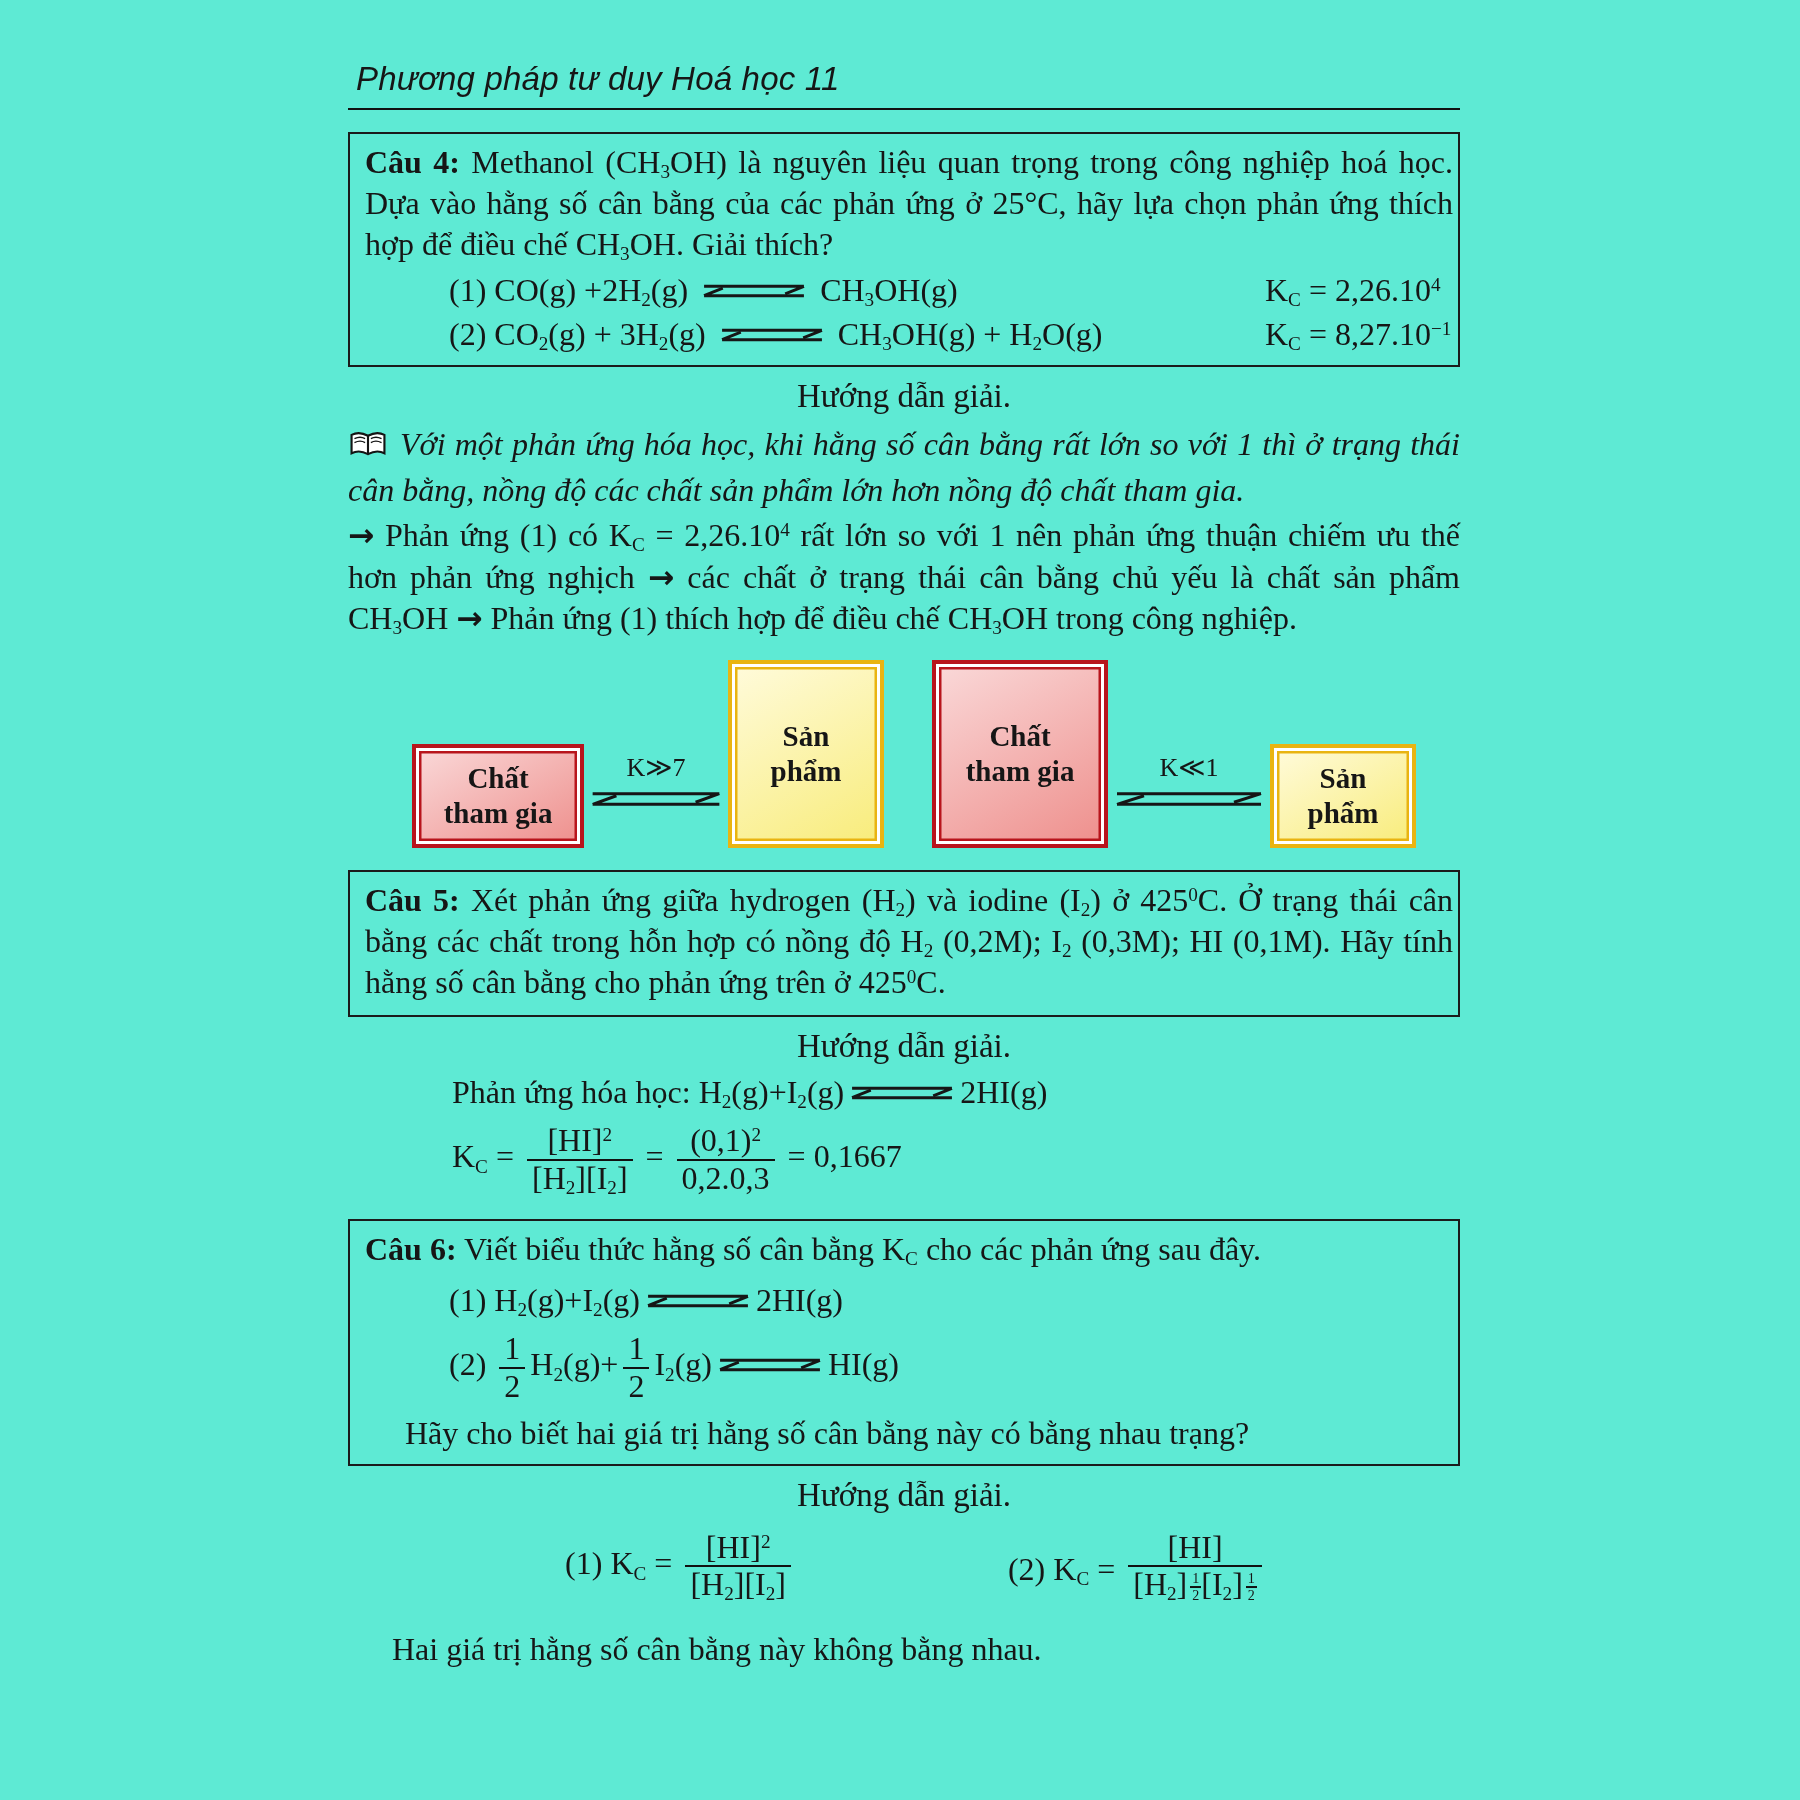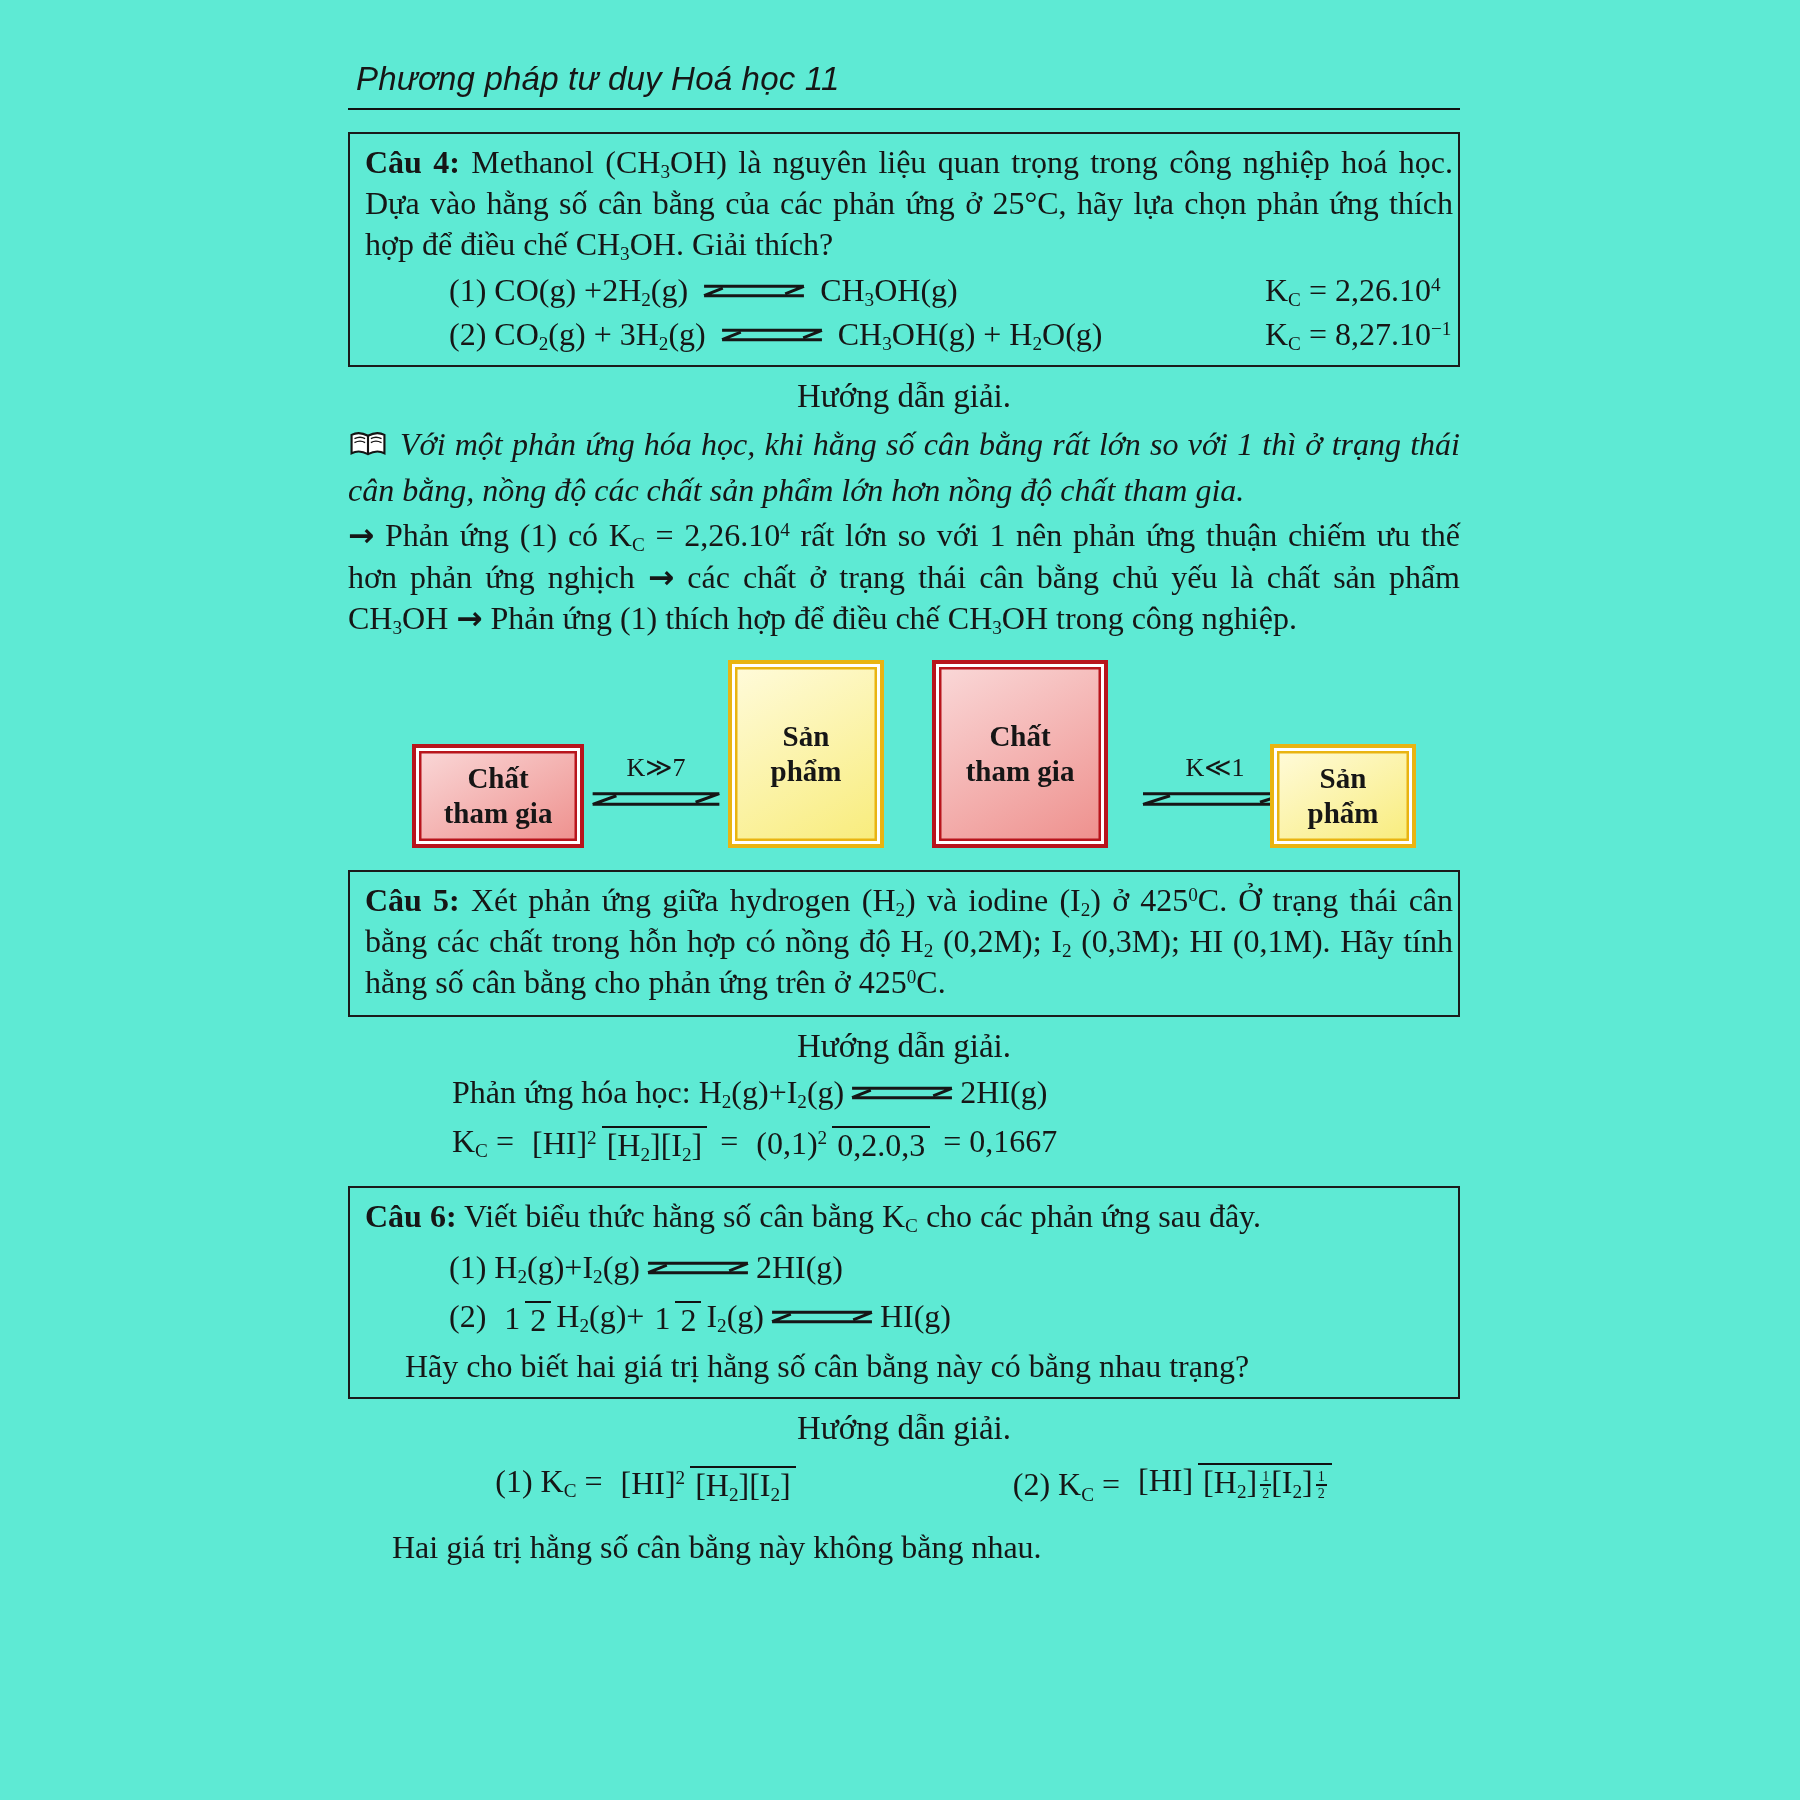--- a/index.html
+++ b/index.html
@@ -22,21 +22,21 @@
   .guide{text-align:center;font-weight:normal;font-size:33px;margin:11px 0 0 0;}
 
   .note{margin:9px 0 0 0;text-align:justify;font-style:italic;line-height:1.31;}
   .book-icon{vertical-align:-4px;margin-right:12px;}
   .steps{margin:3px 0 0 0;text-align:justify;line-height:1.31;}
   .barrow{font-family:"DejaVu Sans",sans-serif;font-weight:bold;font-size:0.98em;}
 
   
   sub{font-size:0.60em;vertical-align:-0.28em;line-height:0;}
   sup{font-size:0.60em;vertical-align:0.52em;line-height:0;}
-  .frac{display:inline-flex;flex-direction:row;text-align:center;vertical-align:middle;
+  .frac{display:inline-flex;flex-direction:column;text-align:center;vertical-align:middle;
         margin:0 5px;line-height:1.12;}
   .fnum,.fden{padding:0 5px;white-space:nowrap;}
   .fden{border-top:2.6px solid #111;}
   .sf{display:inline-flex;flex-direction:column;text-align:center;font-size:0.44em;
       line-height:1.05;margin-left:3px;transform:translateY(-0.85em);}
   .sfd{border-top:2px solid #111;padding:0 2px;}
   .eqar{display:inline-block;width:104px;height:26px;vertical-align:-3px;margin:0 6px;}
   .eqar svg{width:100%;height:100%;display:block;}
 
   
@@ -49,21 +49,21 @@
         background:linear-gradient(150deg,var(--redl,#fad9d9) 0%,var(--redd,#ee8f8c) 100%);}
   .dbox.yellow{border:4px solid var(--yelb,#e9b411);
         box-shadow:inset 0 0 0 3px #fff,inset 0 0 0 5.5px var(--yelb,#e9b411);
         background:linear-gradient(150deg,var(--yell,#fffbdc) 0%,var(--yeld,#f8ec7a) 100%);}
   .r1{left:64px;width:172px;height:104px;}
   .y1{left:380px;width:156px;height:188px;}
   .r2{left:584px;width:176px;height:188px;}
   .y2{left:922px;width:146px;height:104px;}
   .darrow{position:absolute;bottom:26px;text-align:center;}
   .a1{left:242px;width:132px;}
-  .a2{left:792px;width:150px;margin-top:28px;}
+  .a2{left:766px;width:150px;margin-top:28px;}
   .klabel{display:block;font-size:26px;margin-bottom:1px;}
   .darrow .eqar{width:100%;height:30px;margin:0;vertical-align:baseline;}
 
   
   .q6row{margin:12px 0 0 0;padding-left:84px;}
   .q6foot{margin:10px 0 0 0;padding-left:40px;}
 
   
   .rxn{margin:9px 0 0 104px;}
   .kceq{margin:12px 0 0 104px;}

